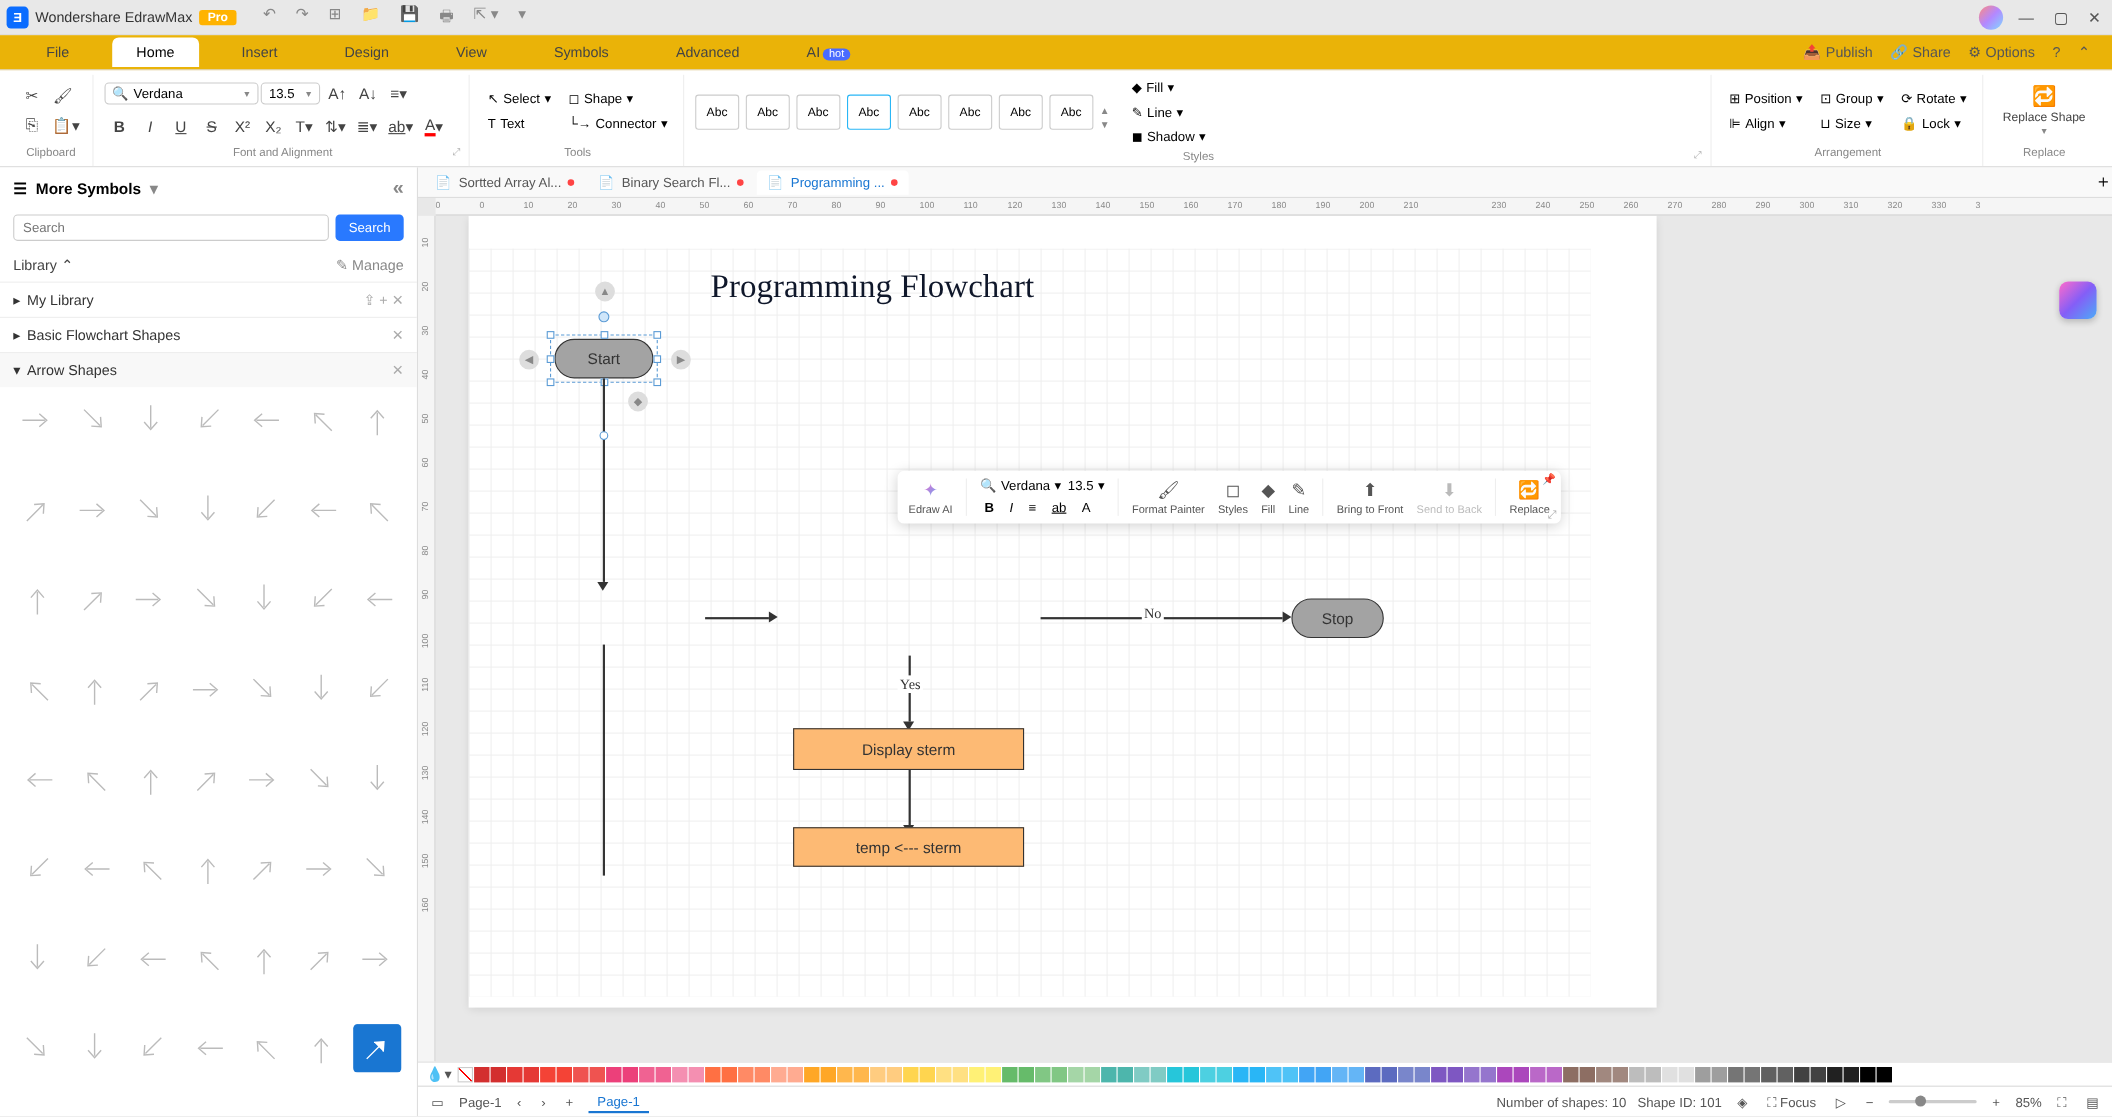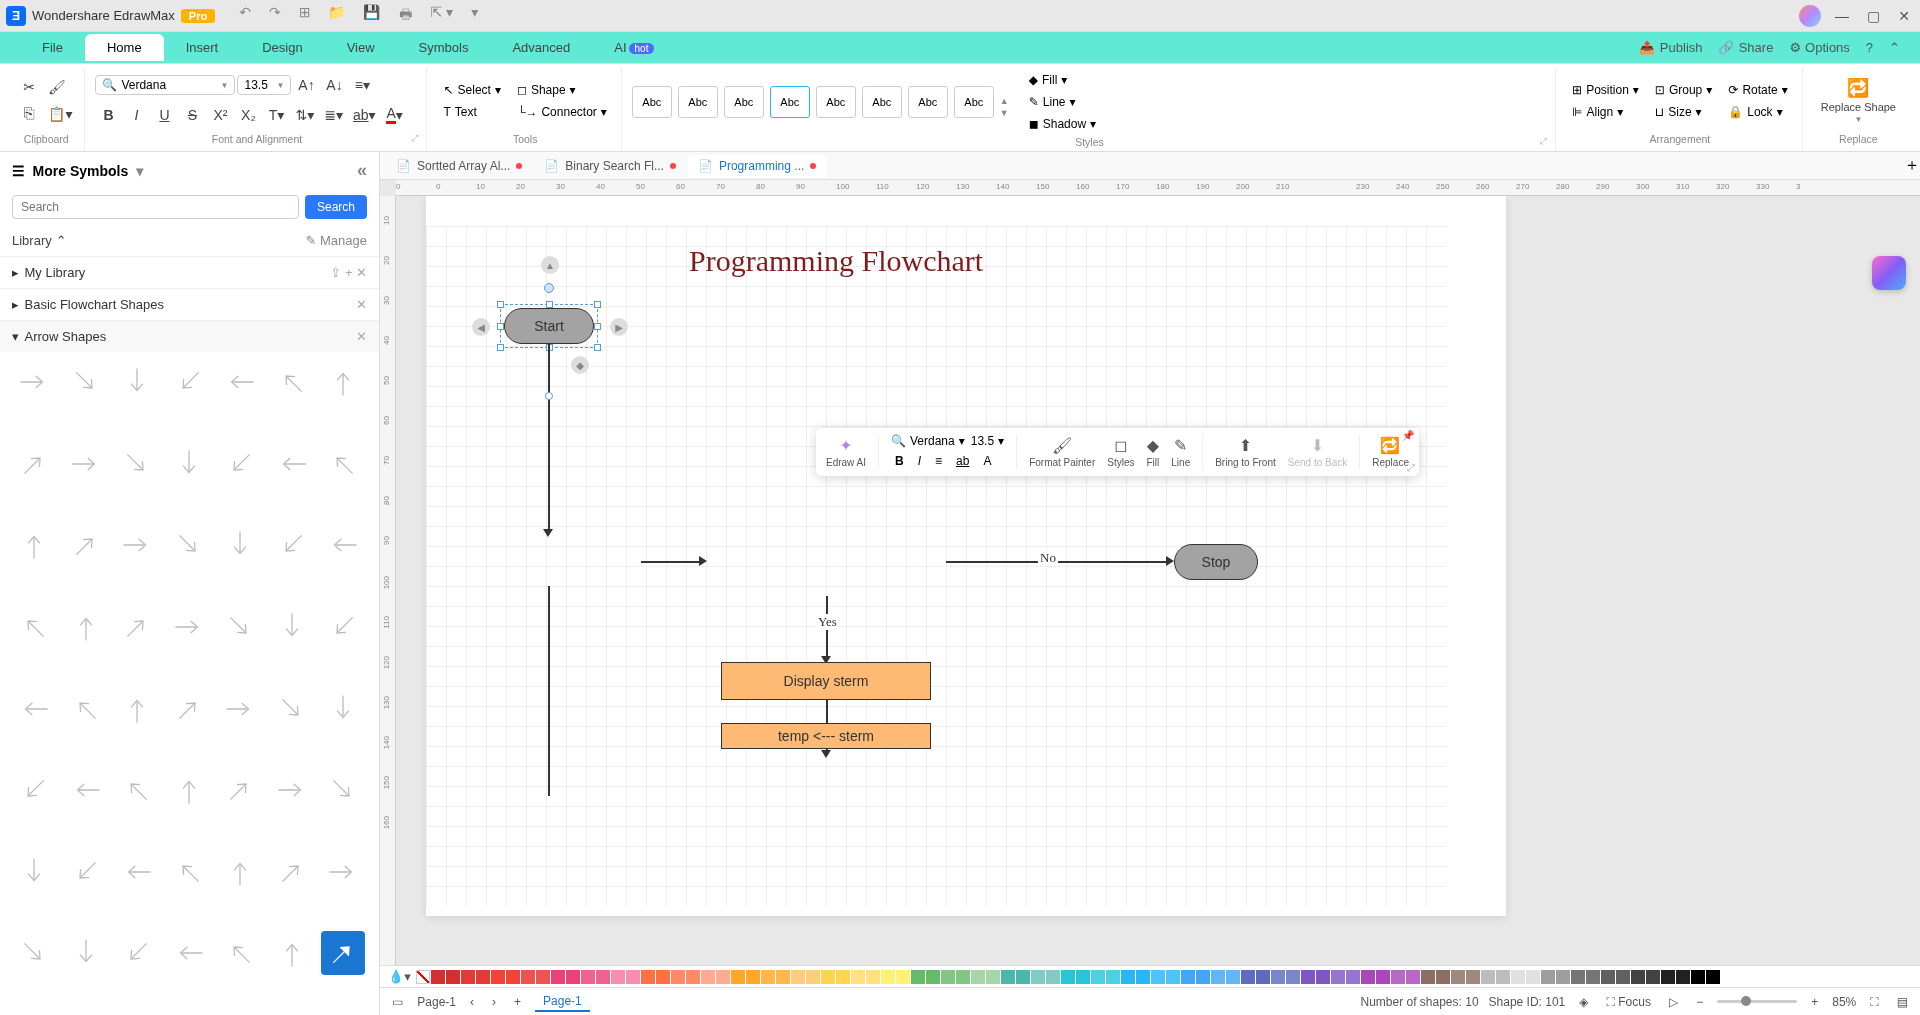--- a/index.html
+++ b/index.html
@@ -11,21 +11,21 @@
 .titlebar .app-name { font-size: 13px; color: #333; }
 .pro-badge { background: #ffb300; color: #fff; padding: 1px 8px; border-radius: 3px; font-size: 11px; font-weight: bold; margin-left: 6px; }
 .titlebar .tb-icons { display: flex; gap: 18px; margin-left: 24px; }
 .titlebar .tb-icons span { color: #888; font-size: 14px; cursor: pointer; }
 .titlebar .spacer { flex: 1; }
 .titlebar .win-controls { display: flex; gap: 10px; align-items: center; }
 .titlebar .win-controls span { font-size: 14px; color: #555; cursor: pointer; padding: 4px; }
 .avatar { width: 22px; height: 22px; border-radius: 50%; background: linear-gradient(135deg,#ff8a80,#b388ff,#80d8ff); }
 
 
-.menubar { height: 32px; background: #5eead4; display: flex; align-items: center; padding: 0 20px; gap: 0; border-bottom: 1px solid #ddd; }
+.menubar { height: 32px; background: #eab308; display: flex; align-items: center; padding: 0 20px; gap: 17px; border-bottom: 1px solid #ddd; }
 .menubar .menu-item { padding: 6px 22px; font-size: 13px; color: #444; cursor: pointer; border-radius: 6px 6px 0 0; }
 .menubar .menu-item.active { background: #fff; color: #000; }
 .hot-badge { background: #4a6bff; color: #fff; border-radius: 8px; padding: 0 6px; font-size: 10px; margin-left: 2px; }
 .menubar .right-menu { margin-left: auto; display: flex; gap: 16px; align-items: center; font-size: 13px; color: #555; }
 .menubar .right-menu span { cursor: pointer; display: flex; gap: 4px; align-items: center; }
 
 
 .ribbon { height: 88px; background: #fff; display: flex; align-items: stretch; padding: 4px 8px 0; border-bottom: 1px solid #ddd; gap: 2px; }
 .ribbon-group { display: flex; flex-direction: column; border-right: 1px solid #eee; padding: 2px 8px; }
 .ribbon-group:last-child { border-right: none; }
@@ -70,21 +70,21 @@
 .tab.active { color: #1976d2; background: #fff; }
 .tab .dot { width: 6px; height: 6px; border-radius: 50%; background: #f44; }
 .ruler-h { height: 16px; background: #f5f5f5; border-bottom: 1px solid #ccc; position: relative; font-size: 8px; color: #888; overflow: hidden; margin-left: 16px; }
 .ruler-h span { position: absolute; top: 2px; }
 .canvas-wrap { flex: 1; display: flex; overflow: hidden; position: relative; }
 .ruler-v { width: 16px; background: #f5f5f5; border-right: 1px solid #ccc; font-size: 8px; color: #888; position: relative; }
 .ruler-v span { position: absolute; left: 2px; writing-mode: vertical-rl; transform: rotate(180deg); }
 .canvas { flex: 1; background: #e8e8e8; position: relative; overflow: hidden; }
 .page { position: absolute; left: 30px; top: 0; width: 1080px; height: 720px; background: #fff; box-shadow: 0 2px 8px rgba(0,0,0,.1); }
 .grid-area { position: absolute; left: 30px; top: 30px; width: 1020px; height: 680px; background-image: linear-gradient(#eee 1px, transparent 1px), linear-gradient(90deg, #eee 1px, transparent 1px); background-size: 20px 20px; }
-.flow-title { position: absolute; left: 250px; top: 48px; font-size: 30px; font-family: Verdana; color: #7f1d1d; padding-left: 43px; }
+.flow-title { position: absolute; left: 250px; top: 48px; font-size: 30px; font-family: Verdana; color: #0f172a; }
 .fshape { position: absolute; font-family: Verdana; font-size: 14px; color: #333; display: flex; align-items: center; justify-content: center; text-align: center; }
 .terminator { border: 1.5px solid #333; border-radius: 20px; background: #a3a3a3; }
 .process { border: 1.5px solid #333; background: #fdba74; }
 .sel-handles { position: absolute; border: 1px dashed #5b9bd5; pointer-events: none; }
 .handle { position: absolute; width: 7px; height: 7px; background: #fff; border: 1px solid #5b9bd5; }
 .rot-handle { position: absolute; width: 10px; height: 10px; border: 1px solid #5b9bd5; border-radius: 50%; background: #cfe6fa; left: 50%; transform: translateX(-50%); top: -22px; }
 .arrow-hint { position: absolute; width: 18px; height: 18px; background: #ddd; border-radius: 50%; display: flex; align-items: center; justify-content: center; color: #888; font-size: 10px; }
 .edge { position: absolute; background: #333; }
 .edge-h { height: 1.5px; }
 .edge-v { width: 1.5px; }
@@ -842,21 +842,21 @@
         <div class="arrowhead down" style="left:425px; top:460px"></div>
         <div class="edge-label" style="left:420px; top:418px">Yes</div>
 
         <div class="fshape process" style="left:325px; top:466px; width:210px; height:38px">
           <span>Display sterm</span>
         </div>
 
         <div class="edge edge-v" style="left:430px; top:504px; height:50px"></div>
         <div class="arrowhead down" style="left:425px; top:554px"></div>
 
-        <div class="fshape process" style="left:325px; top:527px; width:210px; height:26px">
+        <div class="fshape process" style="left:325px; top:556px; width:210px; height:36px">
           <span>temp &lt;--- sterm</span>
         </div>
 
         <div class="edge edge-v" style="left:152px; top:390px; height:210px"></div>
 
         <div class="float-toolbar">
           <div class="ft-group">
               <span class="fi" style="background:linear-gradient(135deg,#ff6bcb,#4dabf7);-webkit-background-clip:text;color:transparent">✦</span>
               <span>Edraw AI</span>
             </div>

